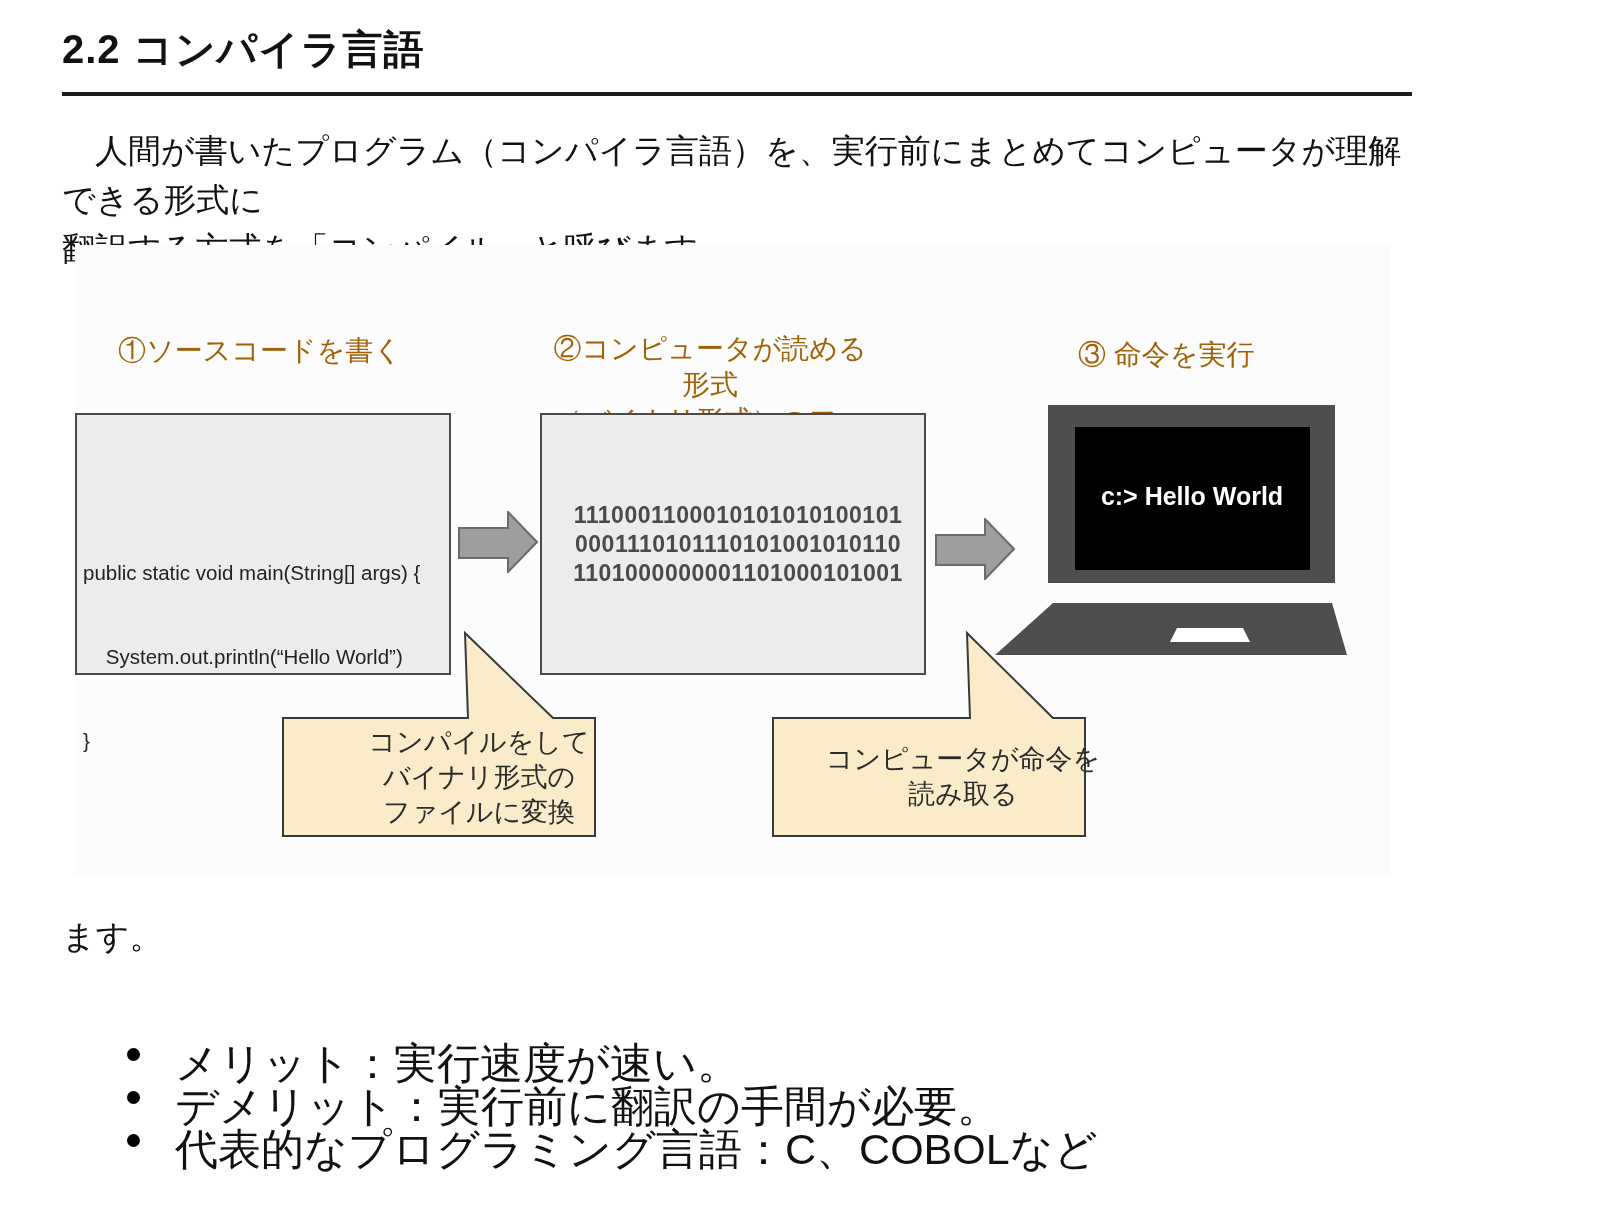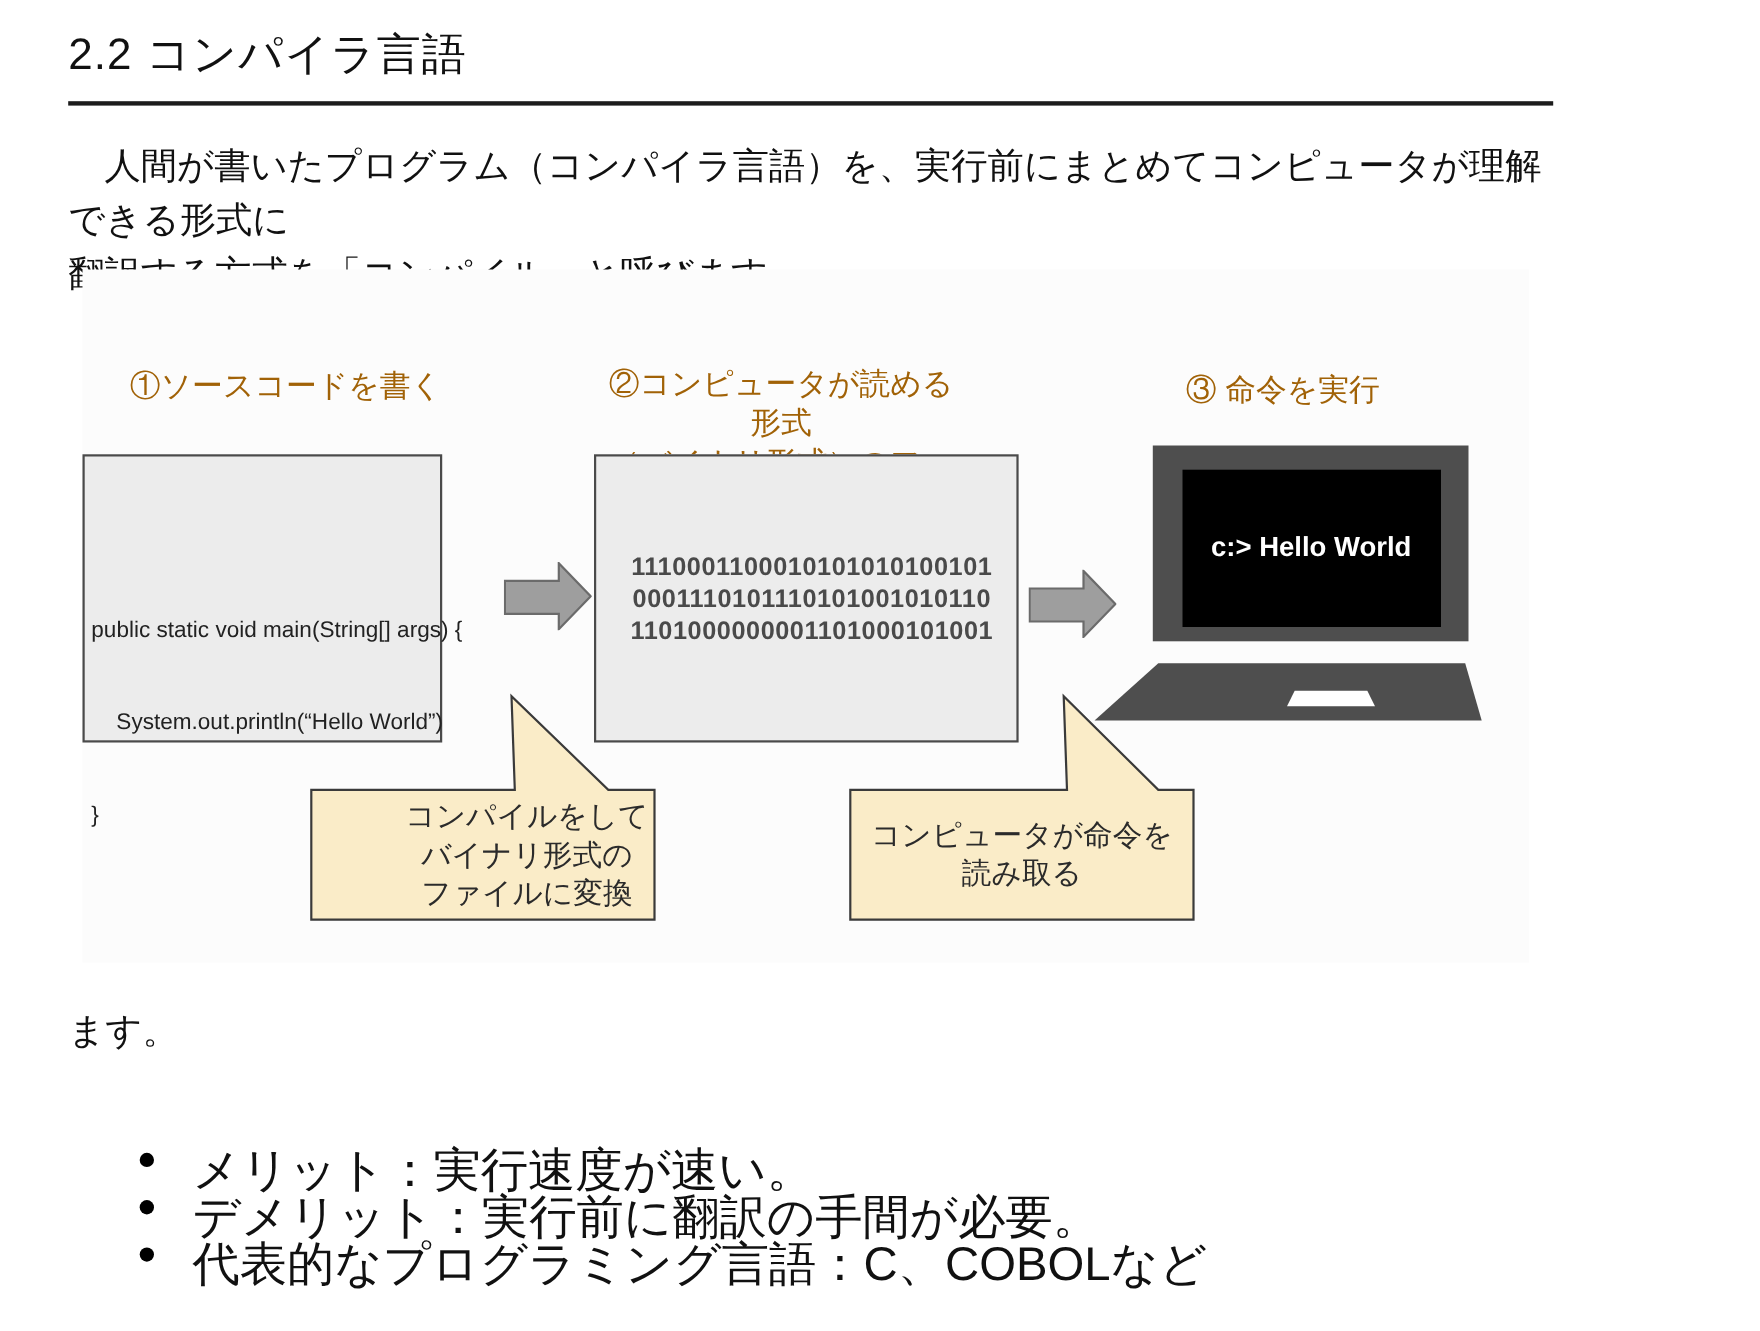--- a/index.html
+++ b/index.html
@@ -1,50 +1,50 @@
 <!DOCTYPE html>
 <html><head>
 <meta charset="utf-8">
 <style>
   html,body{margin:0;padding:0;background:#ffffff;}
   .page{
     position:relative;width:1600px;height:1210px;background:#ffffff;
     font-family:"Liberation Sans",sans-serif;color:#1a1a1a;overflow:hidden;
   }
   .heading{
-    position:absolute;left:62px;top:22px;font-size:40px;font-weight:normal;
+    position:absolute;left:62px;top:22px;font-size:40px;font-weight:bold;
     letter-spacing:1px;color:#111;
   }
   .rule{position:absolute;left:62px;top:92px;width:1350px;height:4px;background:#1c1c1c;}
   .intro{position:absolute;left:62px;top:126px;width:1345px;font-size:33px;line-height:49px;color:#111;}
   .diagram{position:absolute;left:75px;top:245px;width:1315px;height:630px;background:#fcfcfc;}
   .step-label{position:absolute;font-size:28px;line-height:36px;color:#a16207;}
   .sl1{left:43px;top:88px;}
   .sl2{left:470px;top:86px;width:330px;text-align:center;}
   .sl3{left:1003px;top:92px;}
   .box{position:absolute;top:168px;height:262px;background:#ececec;border:2px solid #4a4a4a;box-sizing:border-box;}
-  .box1{left:0;width:327px;}
+  .box1{left:0;width:376px;}
   .box2{left:465px;width:386px;display:flex;align-items:center;justify-content:center;padding-left:10px;}
   .code{position:absolute;left:6px;top:88px;font-size:20.5px;line-height:28px;color:#222;white-space:pre;}
   .binary{font-size:23px;font-weight:bold;line-height:29px;color:#4a4a4a;text-align:center;letter-spacing:0.5px;}
   .arrow-svg{position:absolute;width:80px;height:62px;}
   .arrow1{left:383px;top:266px;}
   .arrow2{left:860px;top:273px;}
   .laptop-svg{position:absolute;left:915px;top:158px;width:360px;height:255px;}
   .laptop-screen-text{font:bold 25px "Liberation Sans",sans-serif;fill:#ffffff;}
   .bubble-svg{position:absolute;top:385px;width:316px;height:208px;}
   .bub1{left:206px;}
   .bub2{left:696px;}
   .callout-text{
     position:absolute;top:473px;width:312px;height:118px;
     display:flex;flex-direction:column;align-items:center;justify-content:center;
     font-size:27px;line-height:35px;color:#2b2b2b;text-align:center;
   }
   .ct1{left:208px;padding-left:40px;}
-  .ct2{left:698px;}
+  .ct2{left:732px;}
   .body-par{position:absolute;left:62px;top:912px;width:1345px;font-size:33px;line-height:49px;color:#111;}
   .bullets{position:absolute;left:127px;top:1035px;font-size:43px;color:#111;}
   .bullet-row{display:flex;align-items:flex-start;height:43px;}
   .dot{width:13px;height:13px;border-radius:50%;background:#000;margin-top:13px;margin-right:35px;flex:none;}
 </style>
 </head>
 <body>
 
 <div class="page">
 

